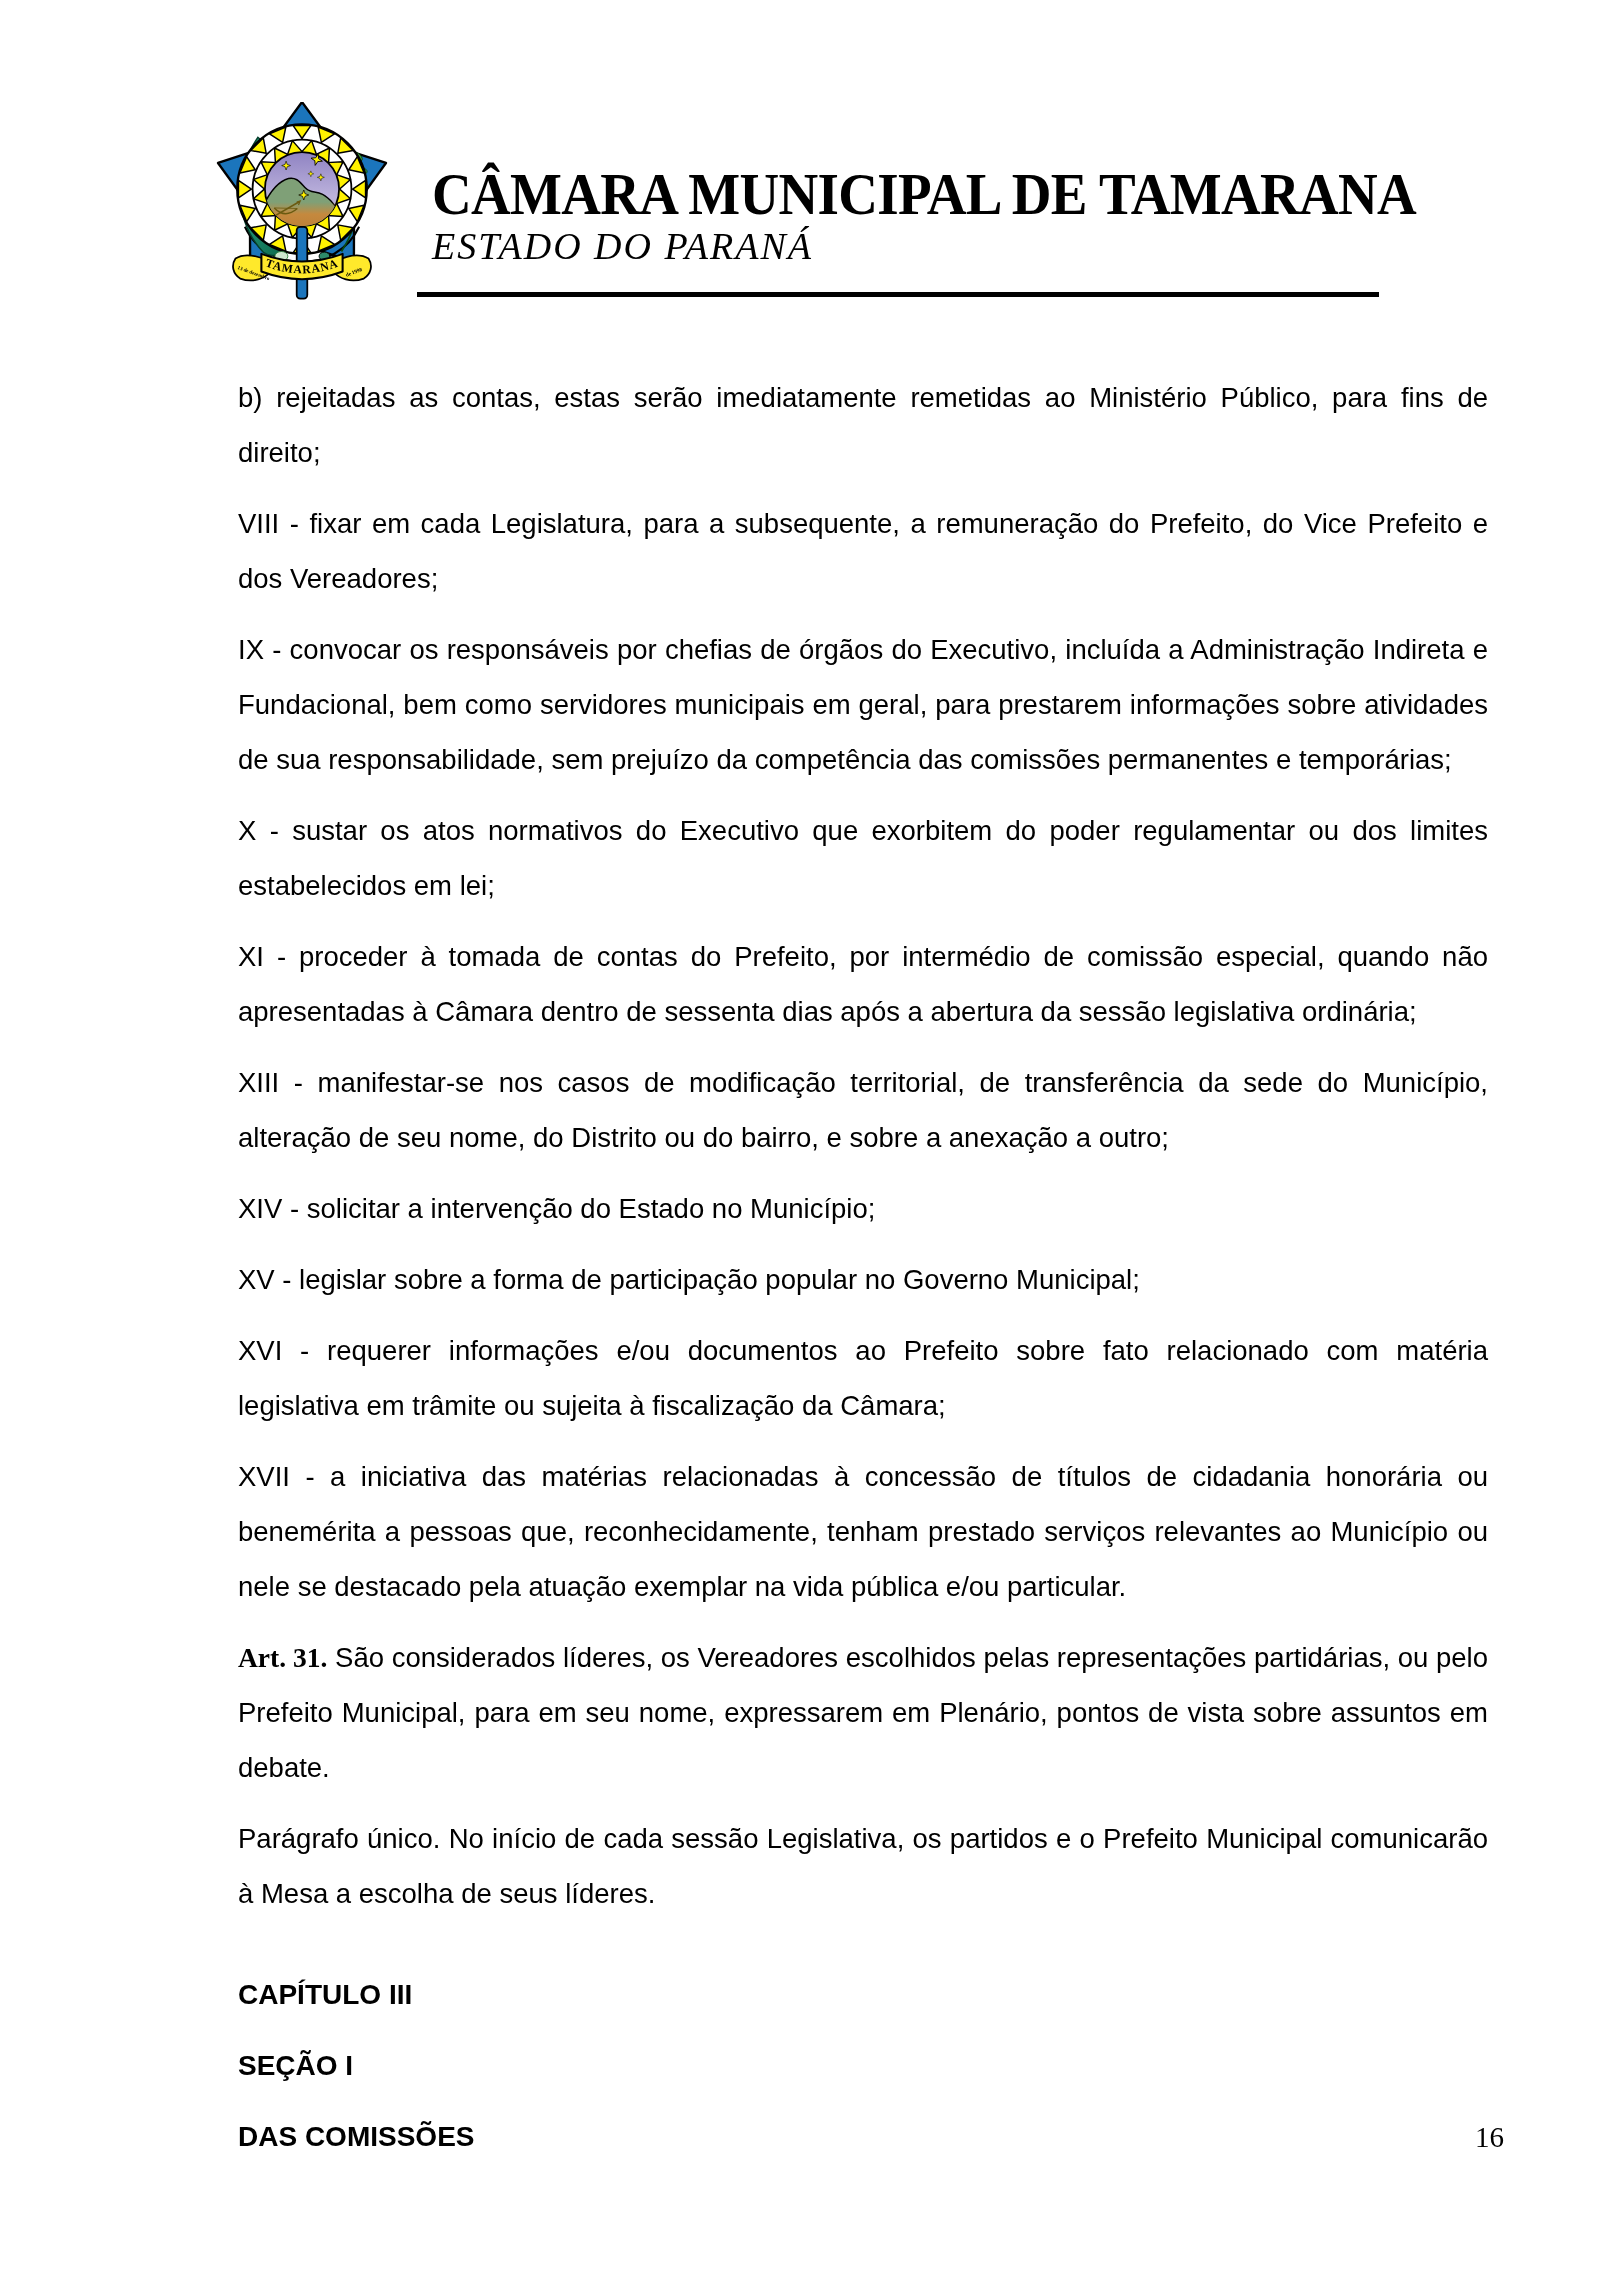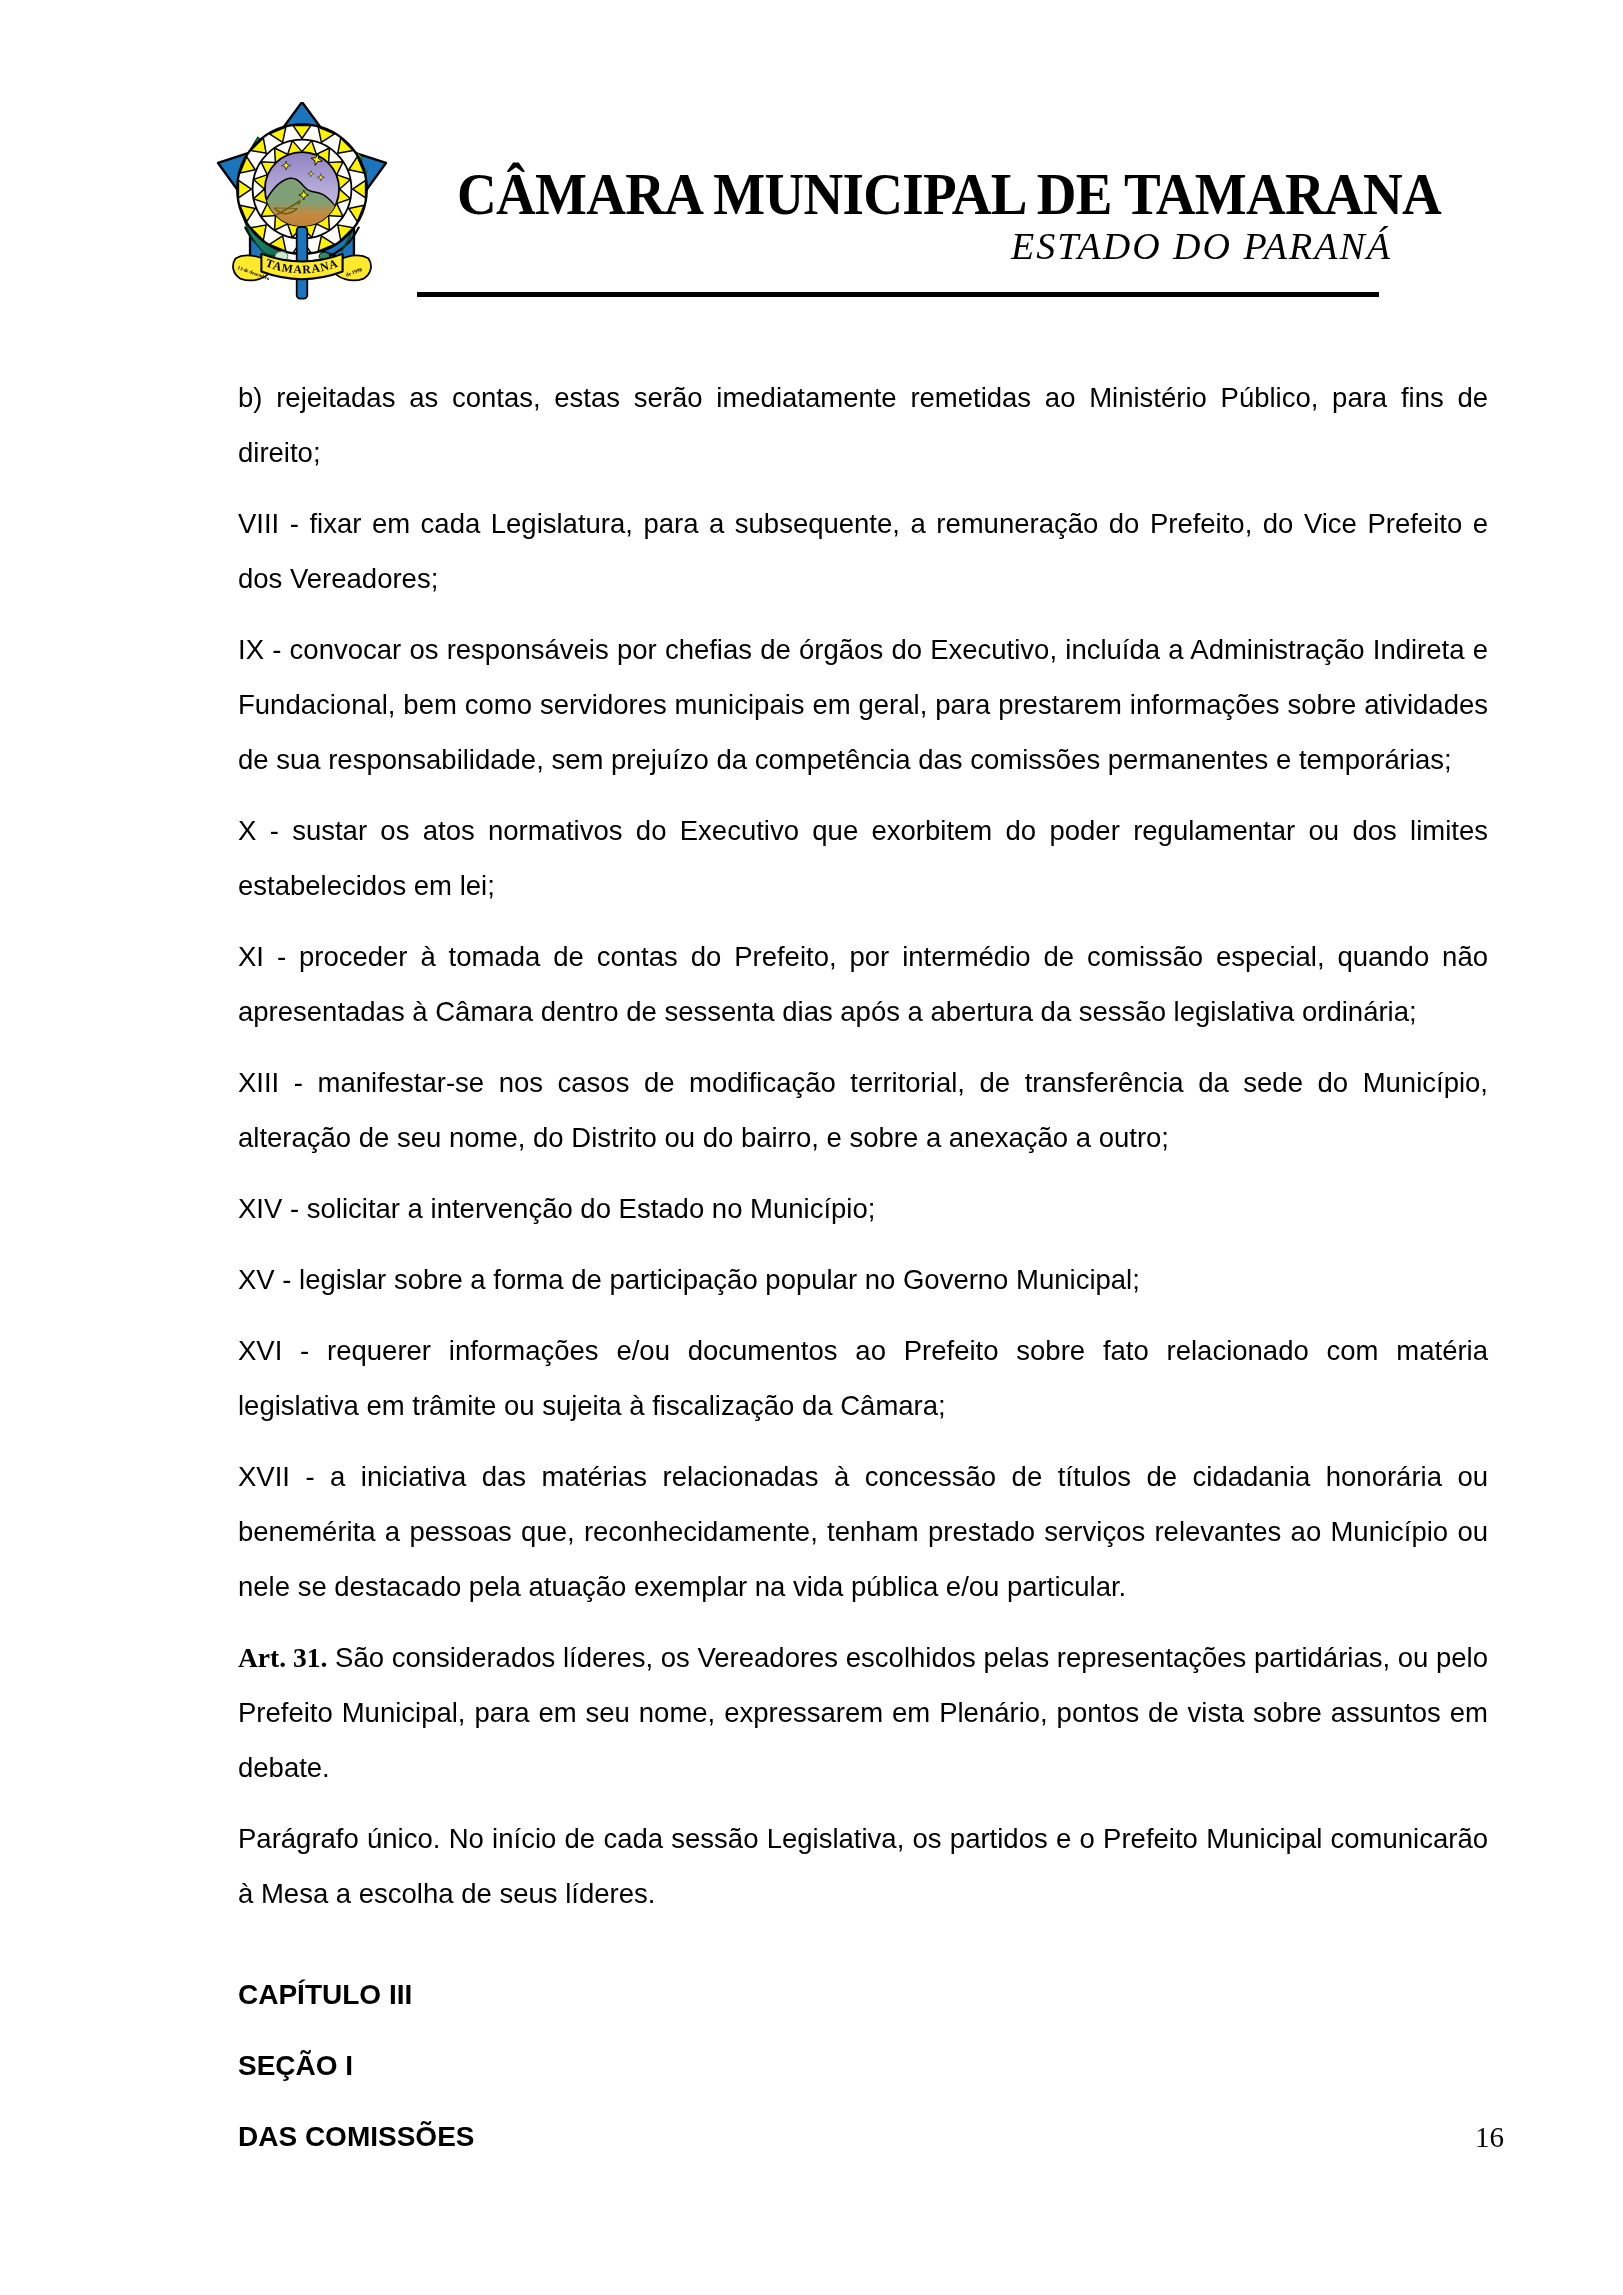--- a/index.html
+++ b/index.html
@@ -9,22 +9,22 @@
     position:relative;
     font-family:"Liberation Sans", sans-serif;
     color:#000;
     overflow:hidden;
   }
   .logo {
     position:absolute; left:209px; top:102px;
     width:186px; height:206px;
   }
   .header-text {
-    position:absolute; left:457px; top:167px; width:935px;
-    text-align:right;
+    position:absolute; left:432px; top:167px; width:935px;
+    text-align:left;
   }
   .title {
     font-family:"Liberation Serif", serif;
     font-weight:bold;
     font-size:55px;
     line-height:55px;
     letter-spacing:-0.7px;
     margin:0;
     transform:scaleY(1.08);
     white-space:nowrap;

